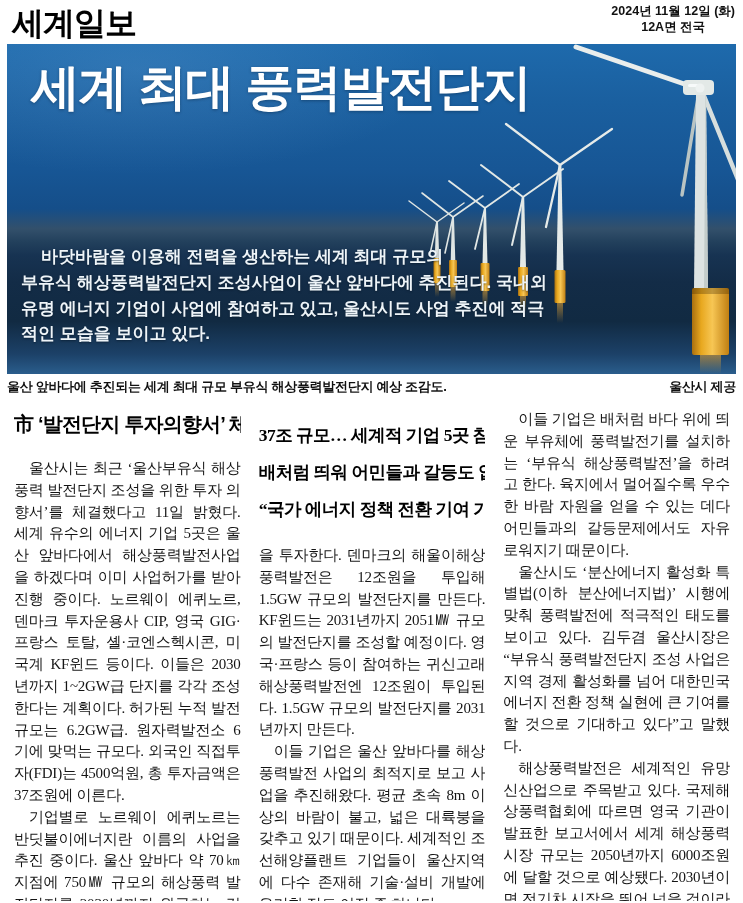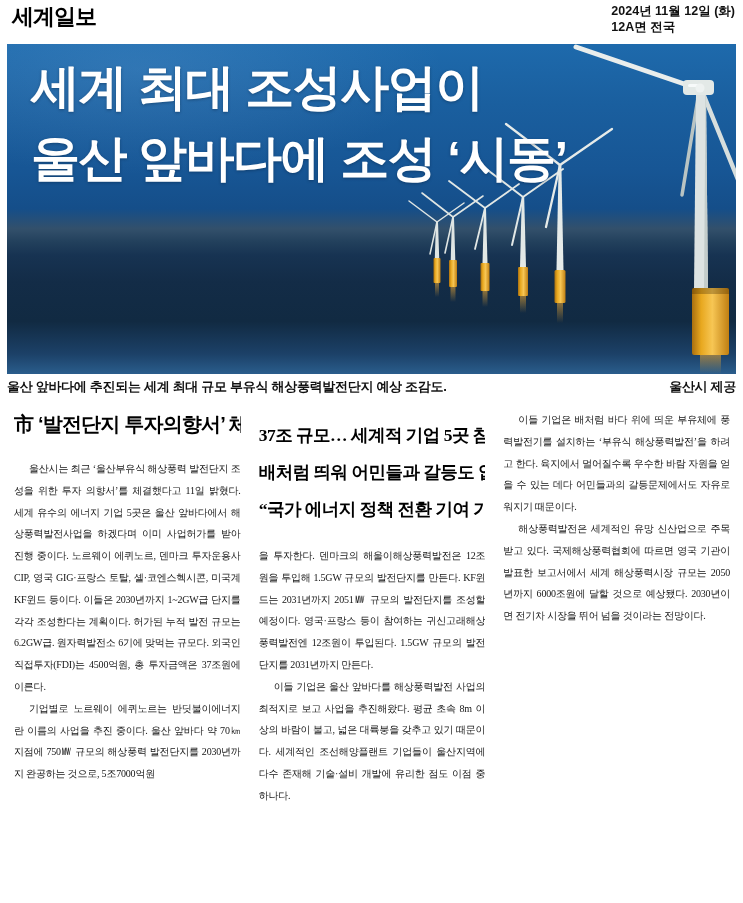--- a/index.html
+++ b/index.html
@@ -10,24 +10,24 @@
   }
   *{box-sizing:border-box; margin:0; padding:0;}
   html,body{width:743px; height:903px;}
   body{
     position:relative; background:#ffffff; overflow:hidden;
     font-family:"Liberation Sans", sans-serif; color:var(--body-text);
   }
   
   .masthead{
     position:absolute; left:12px; top:2px;
-    font-size:22px; font-weight:900; letter-spacing:-1px; color:#000;
+    font-size:32px; font-weight:900; letter-spacing:-1px; color:#000;
   }
   .header-right{
-    position:absolute; right:8px; top:4px; text-align:left;
+    position:absolute; right:8px; top:4px; text-align:center;
     font-size:12.5px; font-weight:700; line-height:15.5px; color:#111;
   }
   
   .photo{
     position:absolute; left:7px; top:44px; width:729px; height:330px; overflow:hidden;
     background:
       radial-gradient(ellipse 60% 45% at 18% 8%, rgba(130,185,235,0.20), rgba(130,185,235,0) 70%),
       linear-gradient(180deg,
         var(--sky-top) 0%,
         #1a5f9f 18%,
@@ -64,21 +64,21 @@
     position:absolute; left:14px; top:409px; width:716px; height:492px;
     display:grid; grid-template-columns:1fr 1fr 1fr; column-gap:18px;
   }
   .col{overflow:hidden; height:492px;}
   .subhead{
     font-size:20px; font-weight:800; letter-spacing:-0.8px; color:#000;
     margin-top:2px; margin-bottom:20px; white-space:nowrap;
   }
   .para{
     font-family:"Liberation Serif", serif;
-    font-size:10px; line-height:21.8px; text-align:justify; color:#141414;
+    font-size:15px; line-height:21.8px; text-align:justify; color:#141414;
     letter-spacing:-0.2px;
   }
   .para.indent{text-indent:15px;}
   .quote-block{margin-top:8px; margin-bottom:17px;}
   .quote-line{
     font-family:"Liberation Serif", serif;
     font-size:17.5px; font-weight:700; line-height:37px; text-align:center;
     letter-spacing:-0.5px; color:#000; white-space:nowrap;
   }
 </style>
@@ -156,24 +156,29 @@
       <rect x="676" y="36" width="31" height="15" rx="4" fill="#e3e9e7"></rect>
       <rect x="681" y="40" width="12" height="3" rx="1.5" fill="#f7fafa"></rect>
       <circle cx="693" cy="44" r="4.5" fill="#eef2f1"></circle>
       <rect x="685" y="244" width="37" height="67" rx="2" fill="url(#baseGrad)"></rect>
       <rect x="685" y="244" width="37" height="6" fill="rgba(60,35,0,0.30)"></rect>
       <rect x="693" y="311" width="21" height="19" fill="url(#reflGrad)"></rect>
     </g>
   </svg>
 
   <div class="headline">
-    <div>세계 최대 조성사업이</div>
-    <div>울산 앞바다에 조성 ‘시동’</div>
-  </div>
-
+    <div>세계 최대 풍력발전단지</div>
+  </div>
+
+  <div class="lead">
+    <div class="first">바닷바람을 이용해 전력을 생산하는 세계 최대 규모의</div>
+    <div>부유식 해상풍력발전단지 조성사업이 울산 앞바다에 추진된다. 국내외</div>
+    <div>유명 에너지 기업이 사업에 참여하고 있고, 울산시도 사업 추진에 적극</div>
+    <div>적인 모습을 보이고 있다.</div>
+  </div>
 </div>
 
 <div class="caption-row">
   <div>울산 앞바다에 추진되는 세계 최대 규모 부유식 해상풍력발전단지 예상 조감도.</div>
   <div>울산시 제공</div>
 </div>
 
 <div class="body-grid">
 
   <div class="col">
@@ -187,17 +192,18 @@
       <div class="quote-line">37조 규모… 세계적 기업 5곳 참여</div>
       <div class="quote-line">배처럼 띄워 어민들과 갈등도 없어</div>
       <div class="quote-line">“국가 에너지 정책 전환 기여 기대”</div>
     </div>
     <p class="para">을 투자한다. 덴마크의 해울이해상풍력발전은 12조원을 투입해 1.5GW 규모의 발전단지를 만든다. KF윈드는 2031년까지 2051㎿ 규모의 발전단지를 조성할 예정이다. 영국·프랑스 등이 참여하는 귀신고래해상풍력발전엔 12조원이 투입된다. 1.5GW 규모의 발전단지를 2031년까지 만든다.</p>
     <p class="para indent">이들 기업은 울산 앞바다를 해상풍력발전 사업의 최적지로 보고 사업을 추진해왔다. 평균 초속 8m 이상의 바람이 불고, 넓은 대륙붕을 갖추고 있기 때문이다. 세계적인 조선해양플랜트 기업들이 울산지역에 다수 존재해 기술·설비 개발에 유리한 점도 이점 중 하나다.</p>
   </div>
 
   <div class="col">
     <p class="para indent">이들 기업은 배처럼 바다 위에 띄운 부유체에 풍력발전기를 설치하는 ‘부유식 해상풍력발전’을 하려고 한다. 육지에서 멀어질수록 우수한 바람 자원을 얻을 수 있는 데다 어민들과의 갈등문제에서도 자유로워지기 때문이다.</p>
+    <p class="para indent">울산시도 ‘분산에너지 활성화 특별법(이하 분산에너지법)’ 시행에 맞춰 풍력발전에 적극적인 태도를 보이고 있다. 김두겸 울산시장은 “부유식 풍력발전단지 조성 사업은 지역 경제 활성화를 넘어 대한민국 에너지 전환 정책 실현에 큰 기여를 할 것으로 기대하고 있다”고 말했다.</p>
     <p class="para indent">해상풍력발전은 세계적인 유망 신산업으로 주목받고 있다. 국제해상풍력협회에 따르면 영국 기관이 발표한 보고서에서 세계 해상풍력시장 규모는 2050년까지 6000조원에 달할 것으로 예상됐다. 2030년이면 전기차 시장을 뛰어 넘을 것이라는 전망이다.</p>
 
   </div>
 
 </div>
 
 </body></html>

